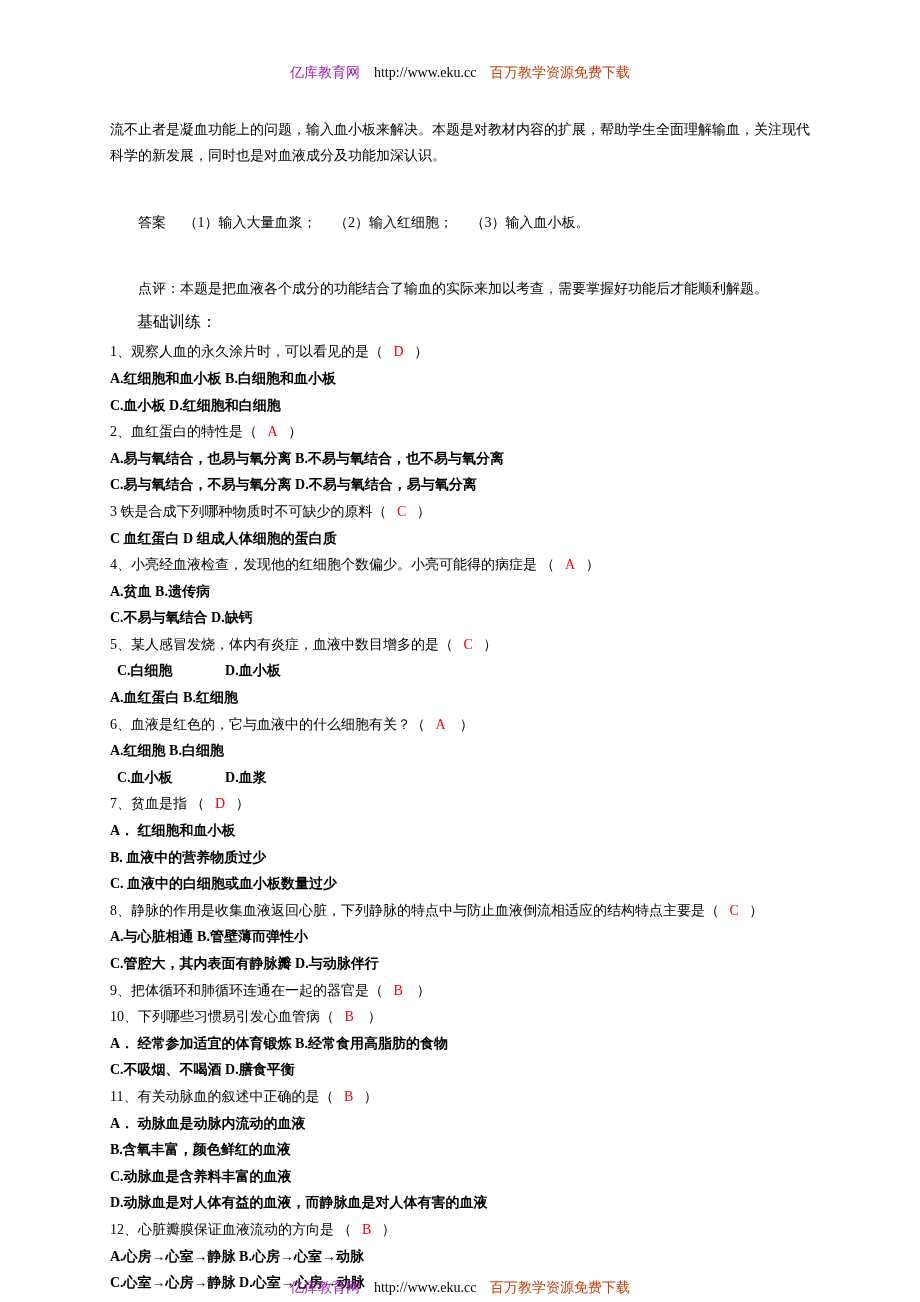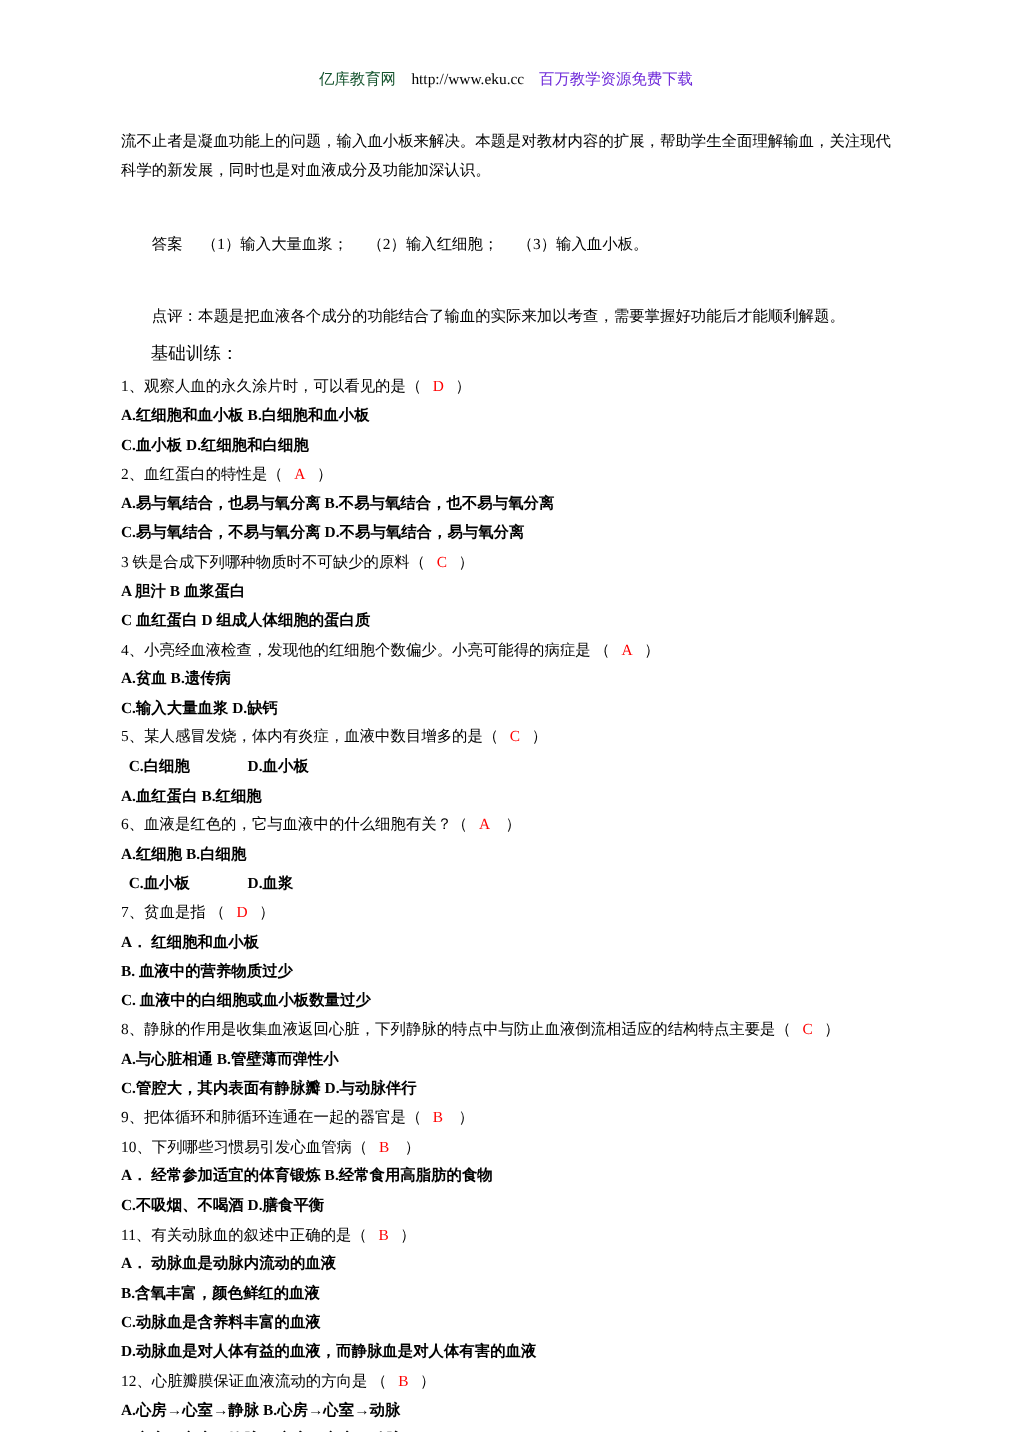--- a/index.html
+++ b/index.html
@@ -24,23 +24,23 @@
     font-size: 14px;
     margin-bottom: 30px;
   }
   .footer {
     position: absolute;
     bottom: 35px;
     left: 0;
     right: 0;
     margin-bottom: 0;
   }
-  .brand { color: #14532d; margin-top: 28px; }
+  .brand { color: #a21caf; margin-top: 28px; }
   .url { color: #000000; }
-  .slogan { color: #6d28d9; margin-left: 10px; }
+  .slogan { color: #c2410c; margin-left: 10px; }
   .content {
     font-size: 14px;
   }
   .para {
     text-align: justify;
   }
   .indent {
     text-indent: 2em;
     margin-top: 40px;
   }
@@ -102,30 +102,29 @@
       <span>）</span>
     </div>
     <div class="q opts">A.易与氧结合，也易与氧分离                   B.不易与氧结合，也不易与氧分离</div>
     <div class="q opts">C.易与氧结合，不易与氧分离                   D.不易与氧结合，易与氧分离</div>
 
     <div class="q">
       <span>3 铁是合成下列哪种物质时不可缺少的原料（</span>
       &nbsp;&nbsp;<span class="ans">C</span>&nbsp;&nbsp;
       <span>）</span>
     </div>
-    <div class="q opts">A 胆汁                          B 血浆蛋白</div>
     <div class="q opts">C 血红蛋白                      D 组成人体细胞的蛋白质</div>
 
     <div class="q">
       <span>4、小亮经血液检查，发现他的红细胞个数偏少。小亮可能得的病症是        （</span>
       &nbsp;&nbsp;<span class="ans">A</span>&nbsp;&nbsp;
       <span>）</span>
     </div>
     <div class="q opts">A.贫血            B.遗传病</div>
-    <div class="q opts">C.输入大量血浆               D.缺钙</div>
+    <div class="q opts">C.不易与氧结合               D.缺钙</div>
 
     <div class="q">
       <span>5、某人感冒发烧，体内有炎症，血液中数目增多的是（</span>
       &nbsp;&nbsp;<span class="ans">C</span>&nbsp;&nbsp;
       <span>）</span>
     </div>
     <div class="q opts" style="white-space:pre;">  C.白细胞               D.血小板</div>
     <div class="q opts">A.血红蛋白                    B.红细胞</div>
 
     <div class="q">

